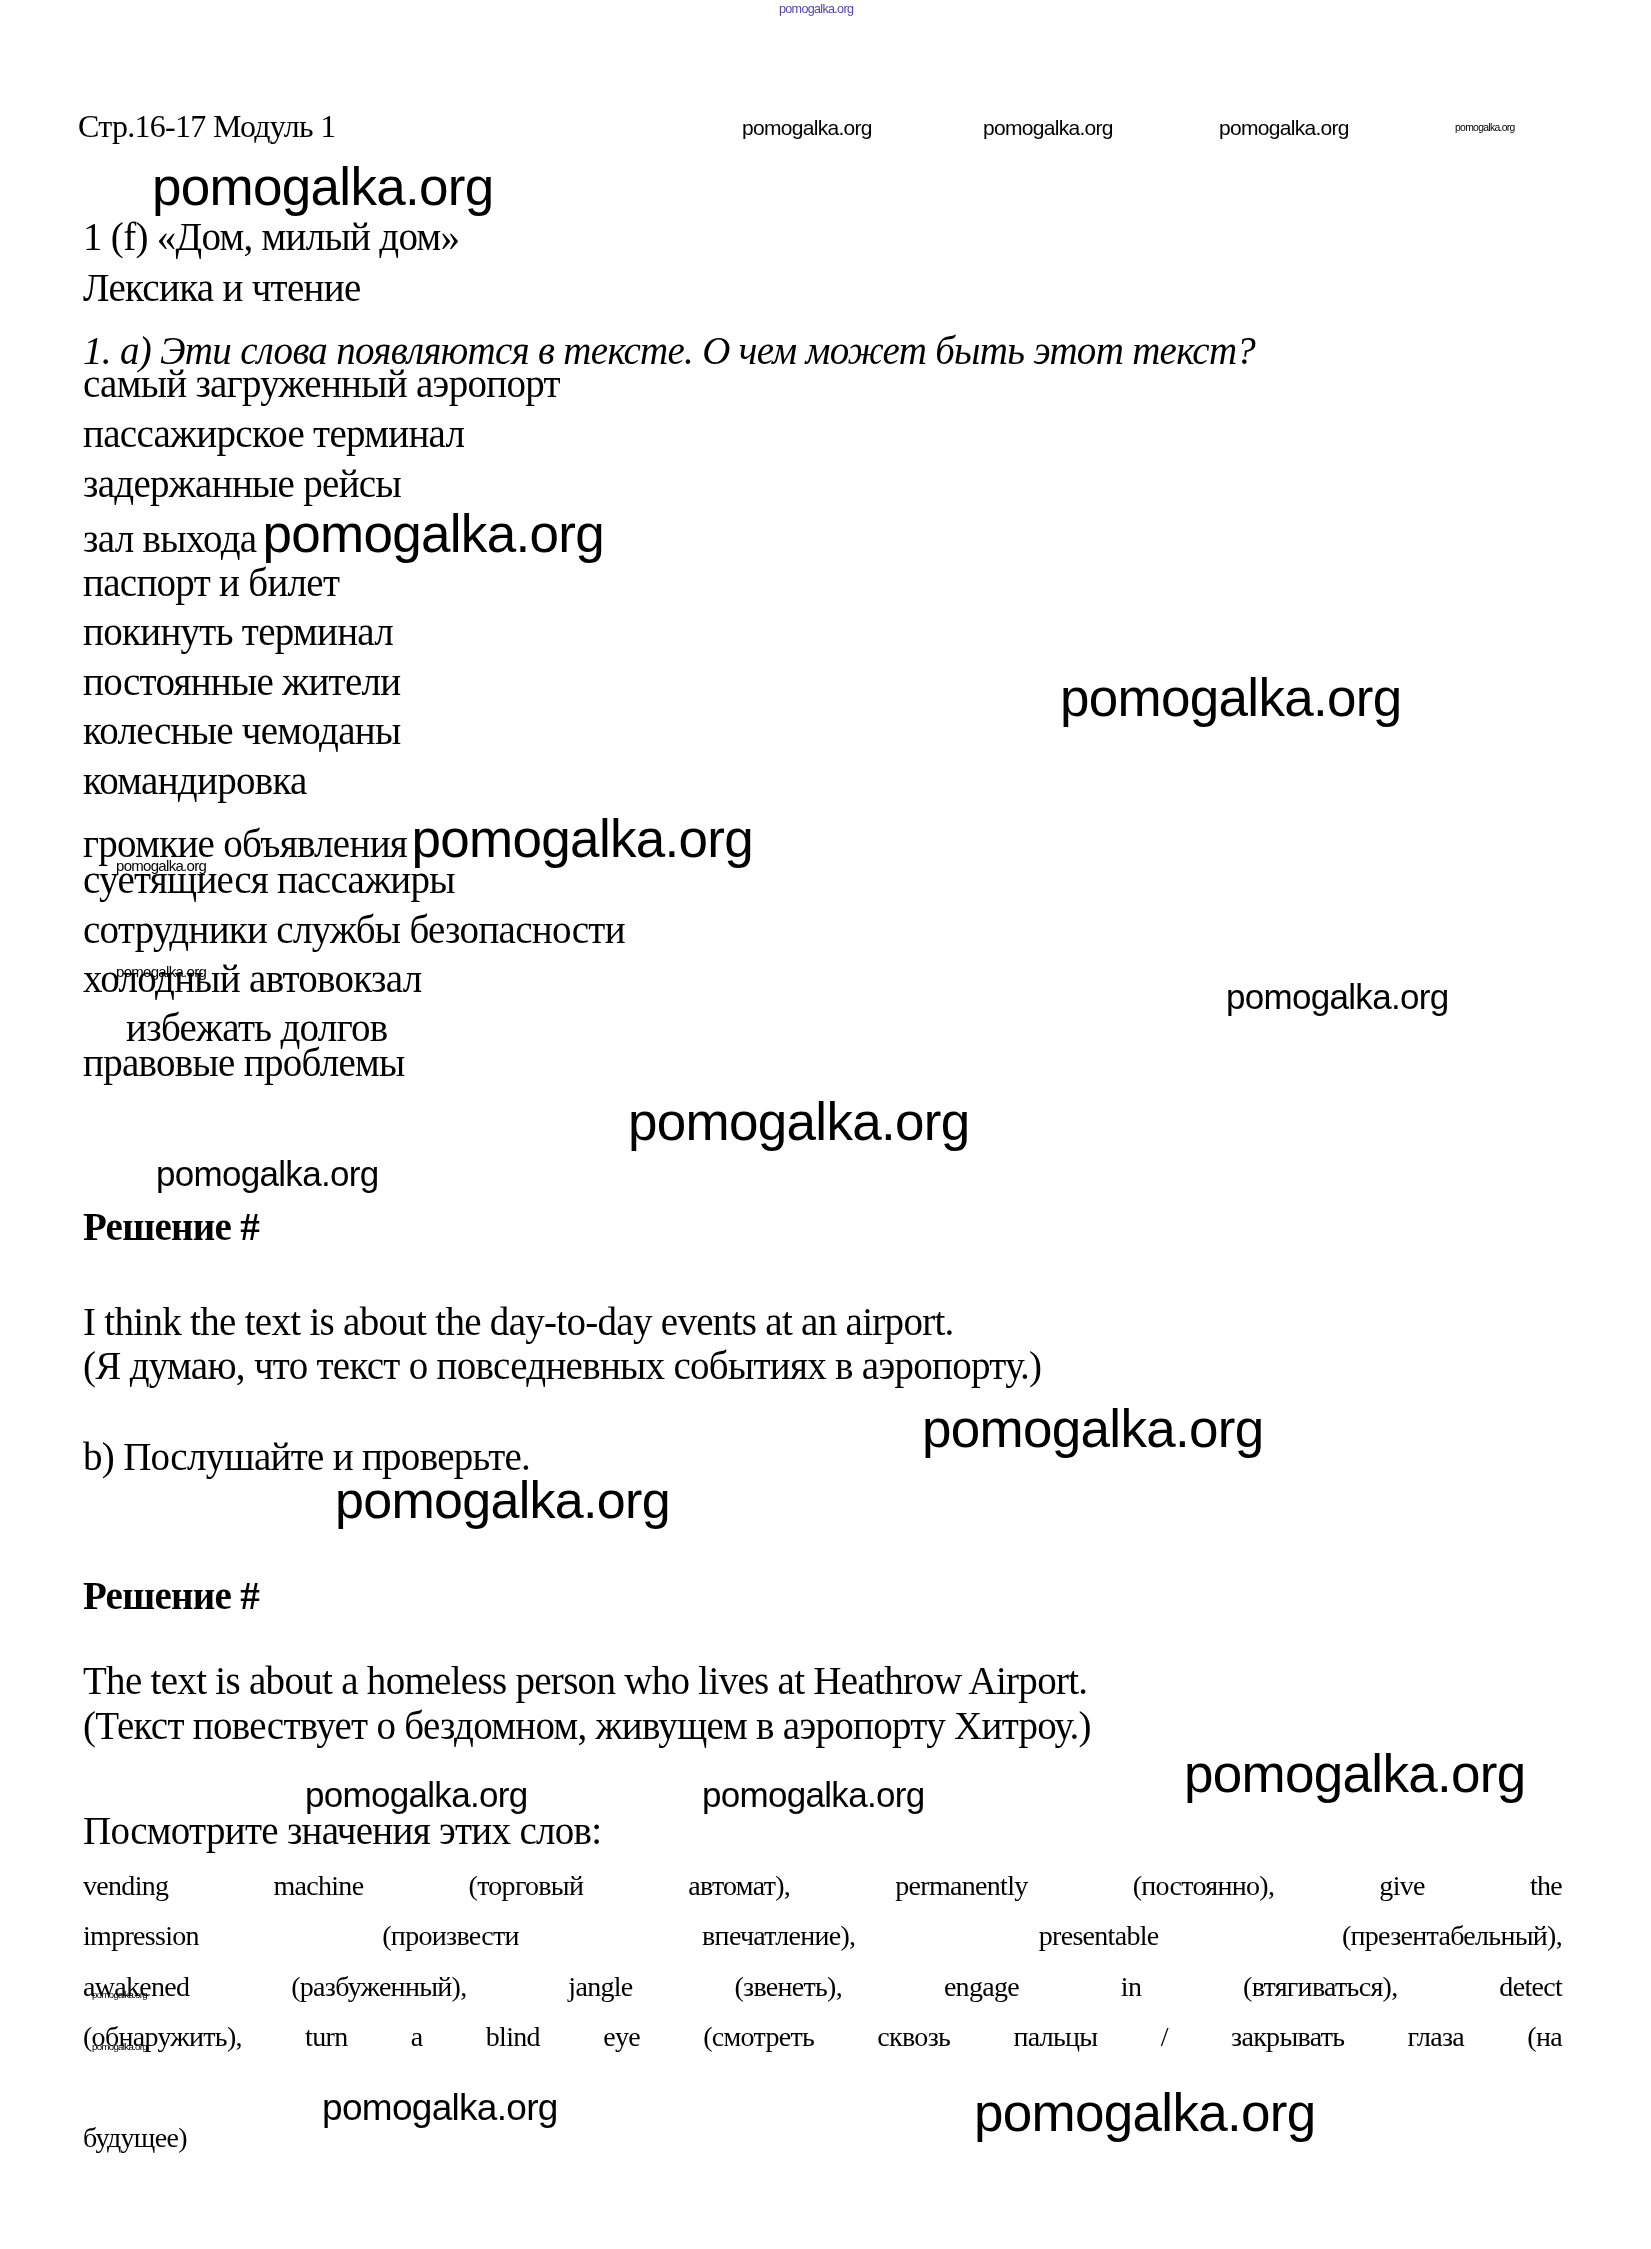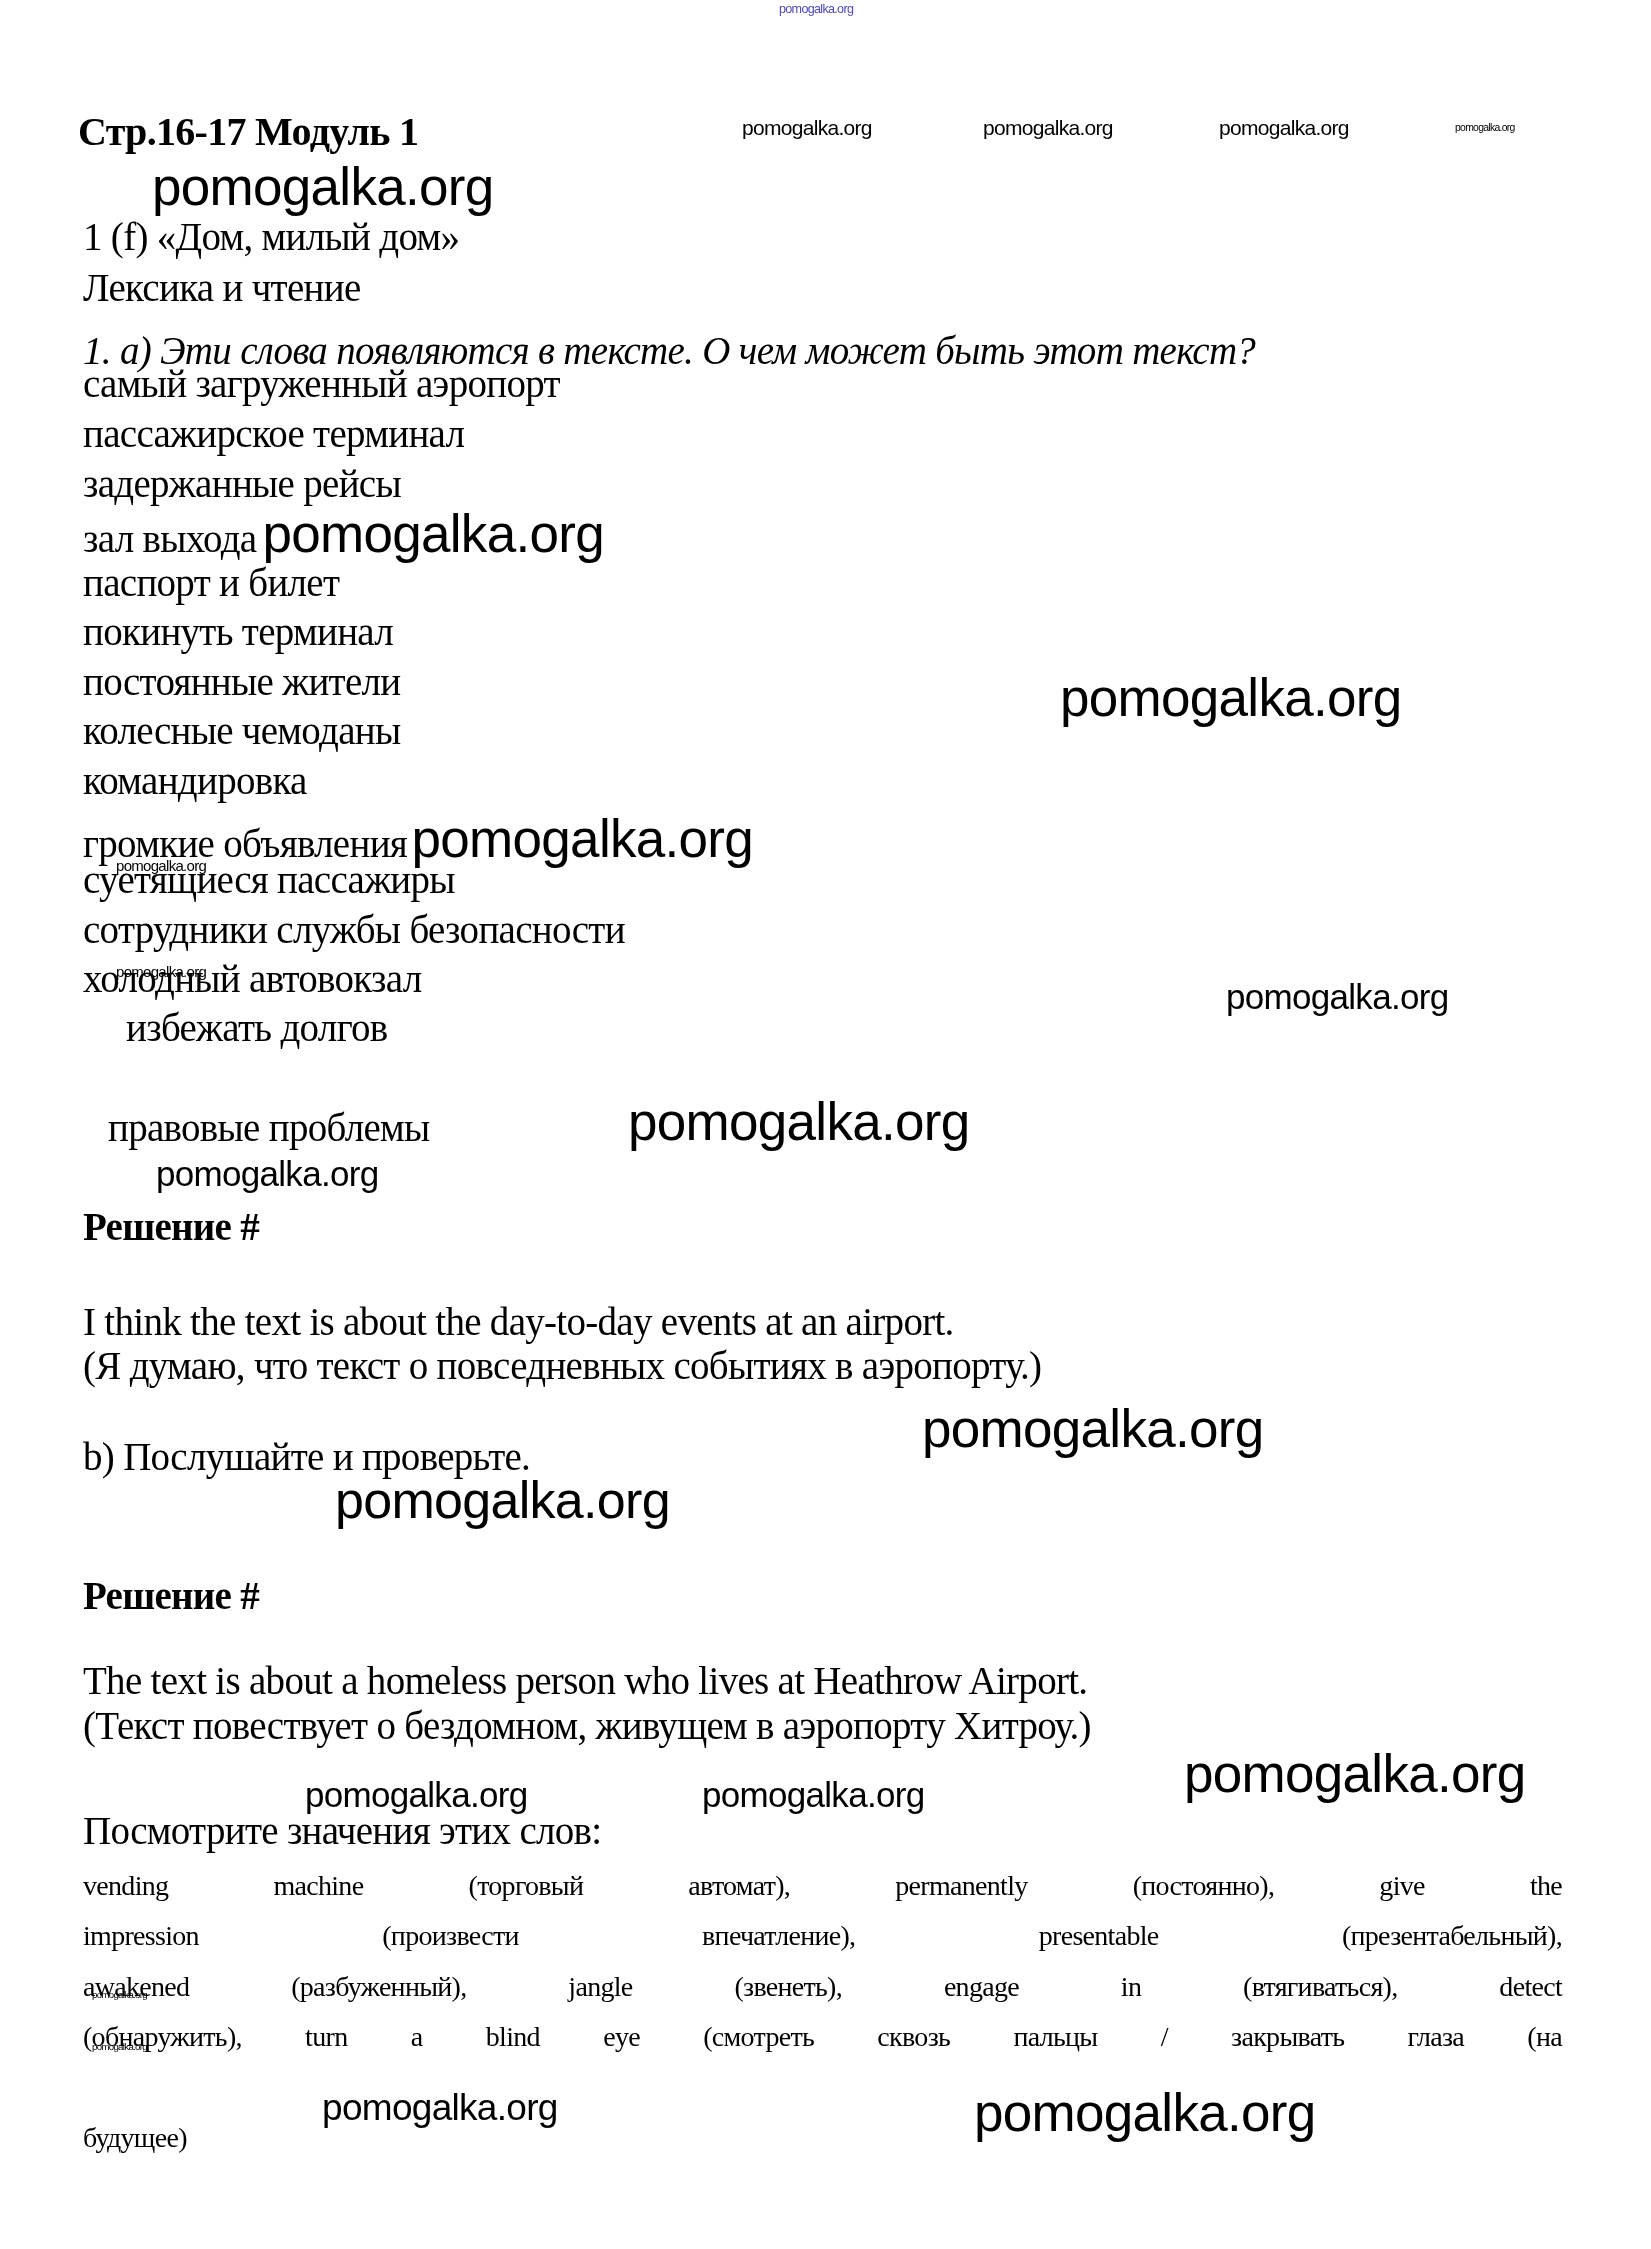--- a/index.html
+++ b/index.html
@@ -17,22 +17,22 @@
     position: absolute;
     white-space: nowrap;
     font-size: 39px;
     line-height: 45px;
     letter-spacing: -0.7px;
   }
   .flexline { display: flex; align-items: baseline; }
   .bold { font-weight: 700; }
   .title {
     position: absolute;
-    font-size: 40px;
-    font-weight: 700;
+    font-size: 32px;
+    font-weight: 400;
     letter-spacing: -0.7px;
     white-space: nowrap;
   }
   .wm {
     position: absolute;
     font-family: "Liberation Sans", "DejaVu Sans", sans-serif;
     color: #000000;
     line-height: 1;
     white-space: nowrap;
     letter-spacing: -0.7px;
@@ -103,21 +103,21 @@
   <div class="line" style="left:83px; top:708px;">колесные чемоданы</div>
   <div class="line" style="left:83px; top:758px;">командировка</div>
   <div class="line flexline" style="left:83px; top:812px;">
     <span>громкие объявления</span>
       <span class="wm-inline" style="font-size:53px; margin-left:4.5px;">pomogalka.org</span>
   </div>
   <div class="line" style="left:83px; top:857px;">суетящиеся пассажиры</div>
   <div class="line" style="left:83px; top:907px;">сотрудники службы безопасности</div>
   <div class="line" style="left:83px; top:956px;">холодный автовокзал</div>
   <div class="line" style="left:83px; top:1005px;margin-left:43px;">избежать долгов</div>
-  <div class="line" style="left:83px; top:1105px;margin-left:25px;">правовые проблемы</div>
+  <div class="line" style="left:83px; top:1040px;">правовые проблемы</div>
 
   <div class="line bold" style="left:83px; top:1204px;">Решение #</div>
   <div class="line" style="left:83px; top:1299px;">I think the text is about the day-to-day events at an airport.</div>
   <div class="line" style="left:83px; top:1343px;">(Я думаю, что текст о повседневных событиях в аэропорту.)</div>
 
   <div class="line" style="left:83px; top:1434px;">b) Послушайте и проверьте.</div>
 
   <div class="line bold" style="left:83px; top:1573px;">Решение #</div>
   <div class="line" style="left:83px; top:1658px;">The text is about a homeless person who lives at Heathrow Airport.</div>
   <div class="line" style="left:83px; top:1703px;">(Текст повествует о бездомном, живущем в аэропорту Хитроу.)</div>

